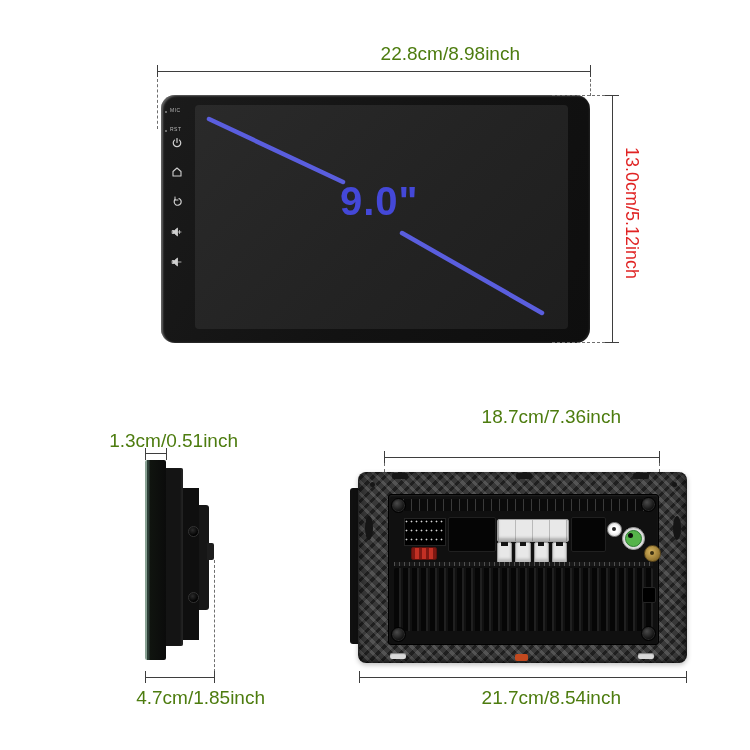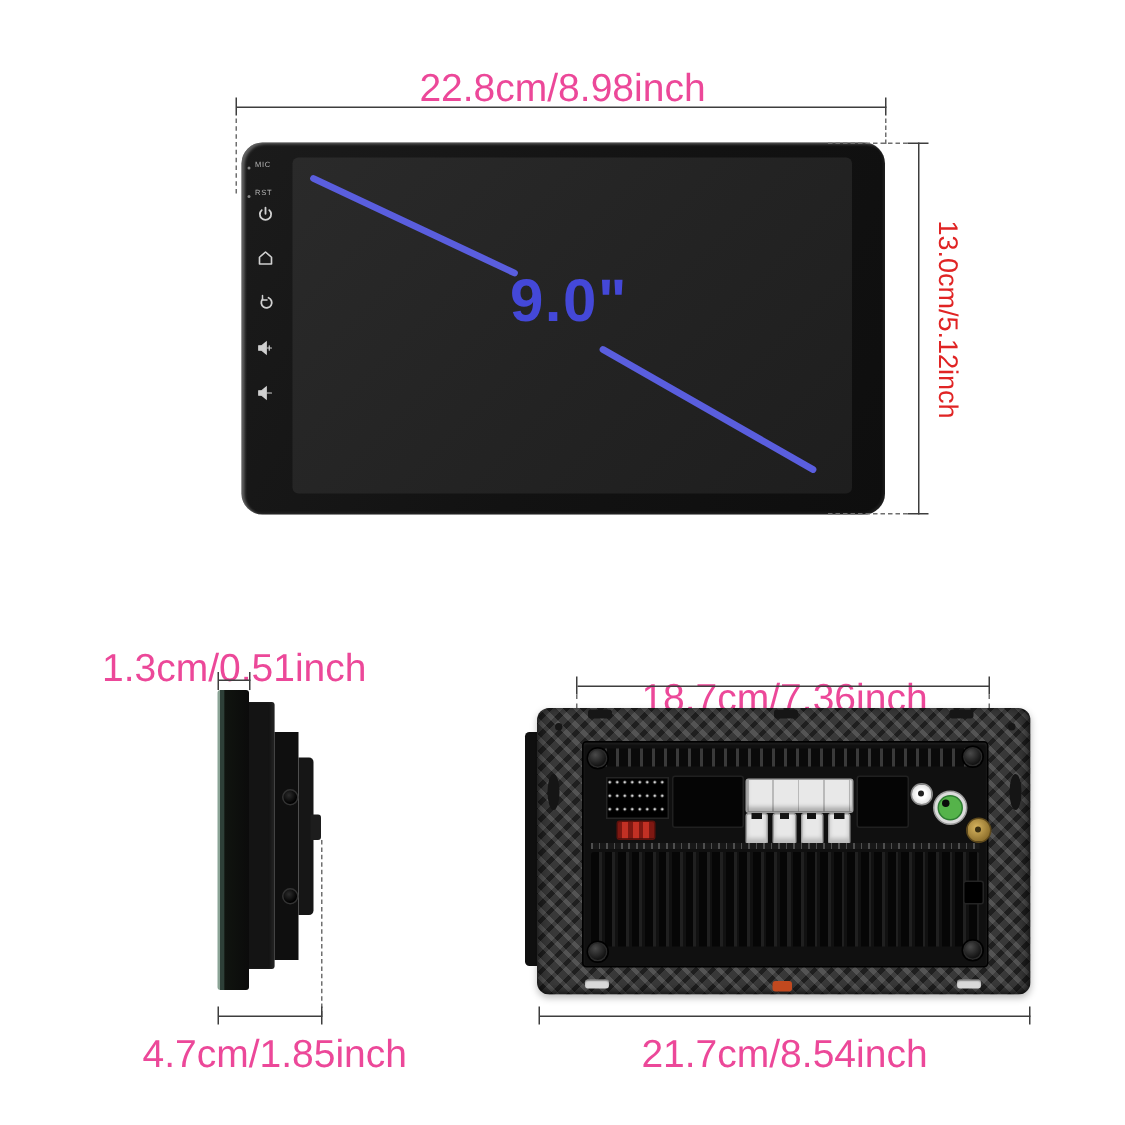--- a/index.html
+++ b/index.html
@@ -2,21 +2,21 @@
 <html><head>
 <meta charset="utf-8">
 <style>
   html,body{margin:0;padding:0;}
   body{
     width:750px;height:750px;position:relative;background:#ffffff;
     font-family:"Liberation Sans","DejaVu Sans",sans-serif;overflow:hidden;
   }
   .abs{position:absolute;}
   
-  .dim-text{position:absolute;color:#ec4899;font-size:26px;text-align:center;white-space:nowrap;}
+  .dim-text{position:absolute;color:#4d7c0f;font-size:19px;text-align:right;white-space:nowrap;}
   .hline{position:absolute;height:1px;background:#3e3e3e;}
   .vline{position:absolute;width:1px;background:#3e3e3e;}
   .tickv{position:absolute;width:1px;height:12px;background:#3e3e3e;}
   .tickh{position:absolute;height:1px;width:14px;background:#3e3e3e;}
   .dashv{position:absolute;width:0;border-left:1px dashed #6f6f6f;}
   .dashh{position:absolute;height:0;border-top:1px dashed #6f6f6f;}
 
   
   .front-device{
     position:absolute;left:161px;top:95px;width:429px;height:248px;
@@ -199,21 +199,21 @@
   <div class="side-screw" style="left:188px;top:526px;"></div>
   <div class="side-screw" style="left:188px;top:592px;"></div>
 </div>
 
 <div class="dashv" style="left:214px;top:560px;height:117px;"></div>
 <div class="hline" style="left:146px;top:677px;width:69px;"></div>
 <div class="tickv" style="left:145px;top:671px;"></div>
 <div class="tickv" style="left:214px;top:671px;"></div>
 <div class="dim-text" style="left:95px;top:687px;width:170px;">4.7cm/1.85inch</div>
 
-<div class="dim-text" style="left:425px;top:450px;width:196px;">18.7cm/7.36inch</div>
+<div class="dim-text" style="left:425px;top:406px;width:196px;">18.7cm/7.36inch</div>
 <div class="hline" style="left:385px;top:457px;width:275px;"></div>
 <div class="tickv" style="left:384px;top:451px;"></div>
 <div class="tickv" style="left:659px;top:451px;"></div>
 <div class="dashv" style="left:384px;top:463px;height:9px;"></div>
 <div class="dashv" style="left:659px;top:463px;height:9px;"></div>
 
 <div class="back-sideface"></div>
 <div class="carbon">
 
   <div class="frame-slot-dark" style="left:34px;top:1px;"></div>

